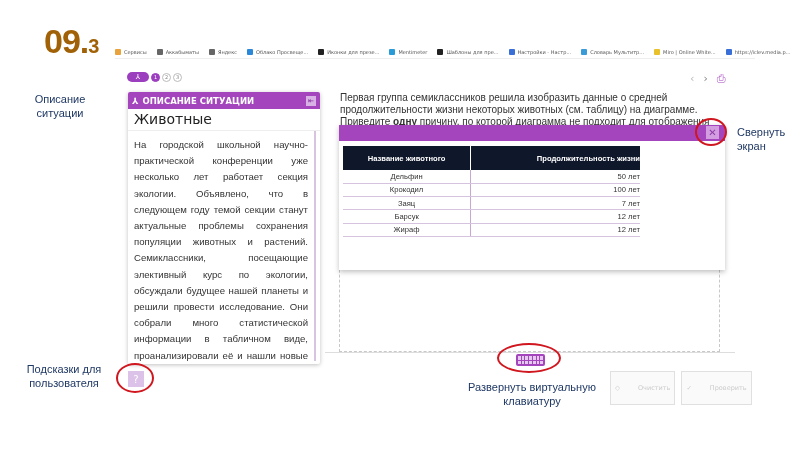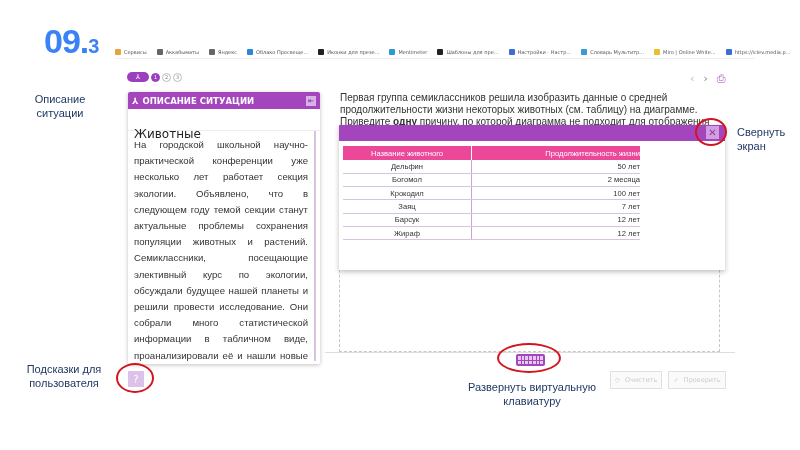--- a/index.html
+++ b/index.html
@@ -1,47 +1,47 @@
 <!DOCTYPE html>
 <html><head>
 <meta charset="utf-8">
 <style>
   * { box-sizing: border-box; margin: 0; padding: 0; }
   body { width: 800px; height: 450px; background: #ffffff; position: relative; overflow: hidden; font-family: "DejaVu Sans", sans-serif; }
-  .slide-num { position: absolute; left: 44px; top: 22px; color: #3b82f6; font-family: "Liberation Sans", sans-serif; font-weight: bold; font-size: 34px; letter-spacing: -1px; }
+  .slide-num { position: absolute; left: 44px; top: 22px; color: #a16207; font-family: "Liberation Sans", sans-serif; font-weight: bold; font-size: 34px; letter-spacing: -1px; }
   .slide-num small { font-size: 20px; }
   .bookmarks { position: absolute; left: 115px; top: 45px; width: 640px; height: 14px; display: flex; align-items: center; gap: 10px; font-size: 5px; color: #555; border-bottom: 1px solid #eee; }
   .bm { display: flex; align-items: center; gap: 3px; white-space: nowrap; }
   .bm-ico { width: 6px; height: 6px; border-radius: 1px; display: inline-block; }
   .annot { position: absolute; color: #1f3864; font-family: "Liberation Sans", sans-serif; font-size: 11px; text-align: center; line-height: 14px; }
   .steps { position: absolute; left: 127px; top: 72px; display: flex; gap: 2px; align-items: center; }
   .step-main { width: 22px; height: 10px; border-radius: 5px; background: #9c3fbf; color: #fff; font-size: 7px; display: flex; align-items: center; justify-content: center; }
   .step { width: 9px; height: 9px; border-radius: 50%; border: 1px solid #bbb; font-size: 5px; color: #888; display: flex; align-items: center; justify-content: center; }
   .step.active { background: #9c3fbf; border-color: #9c3fbf; color: #fff; }
   .panel { position: absolute; left: 128px; top: 92px; width: 192px; height: 272px; background: #fff; box-shadow: 0 1px 4px rgba(0,0,0,0.25); border-radius: 2px; overflow: hidden; }
   .panel-head { height: 17px; background: #a445bd; color: #fff; display: flex; align-items: center; padding: 0 4px; font-size: 8.5px; font-weight: bold; gap: 4px; }
   .panel-head .collapse { margin-left: auto; width: 10px; height: 10px; background: #d8b2e4; color: #8c3aa8; font-size: 7px; display: flex; align-items: center; justify-content: center; }
-  .panel-title { font-size: 12px; color: #222; padding: 18px 6px 0; height: 22px; border-bottom: 1px solid #eee; }
+  .panel-title { font-size: 14px; color: #222; padding: 2px 6px 0; height: 22px; border-bottom: 1px solid #eee; }
   .panel-body { padding: 6px 6px; font-size: 9.6px; line-height: 16.2px; color: #333; text-align: justify; border-right: 2px solid #d8c4e0; margin-right: 4px; height: 230px; overflow: hidden; font-family: "Liberation Sans", sans-serif; }
   .nav { position: absolute; left: 690px; top: 72px; display: flex; gap: 9px; font-size: 11px; color: #bbb; align-items: center; }
   .nav .print { color: #a445bd; font-size: 11px; }
   .question { position: absolute; left: 340px; top: 92px; width: 384px; font-size: 10px; line-height: 12px; color: #333; font-family: Liberation Sans, sans-serif; }
   .work { position: absolute; left: 339px; top: 126px; width: 381px; height: 226px; border: 1px dashed #c8c8c8; }
   .modal { position: absolute; left: 339px; top: 125px; width: 386px; height: 145px; background: #fff; box-shadow: 0 2px 5px rgba(0,0,0,0.25); }
   .modal-head { height: 16px; background: #a445bd; position: relative; }
   .modal-close { position: absolute; right: 6px; top: 1px; width: 13px; height: 13px; background: #d39ee0; color: #8c3aa8; font-size: 10px; display: flex; align-items: center; justify-content: center; }
   table { position: absolute; left: 4px; top: 21px; width: 297px; border-collapse: collapse; font-size: 7.6px; color: #333; font-family: "Liberation Sans", sans-serif; }
-  th { background: #ec4899; color: #fff; font-weight: normal; height: 14px; border-right: 1px solid #fff; }
+  th { background: #0f172a; color: #fff; font-weight: bold; height: 24px; border-right: 1px solid #fff; }
   td { text-align: center; height: 13.3px; border-bottom: 1px solid #d6c3df; border-right: 1px solid #c6a9d3; }
   td:last-child, th:last-child { border-right: none; text-align: right; }
   .hr { position: absolute; left: 325px; top: 352px; width: 410px; height: 1px; background: #ddd; }
   .keyboard { position: absolute; left: 516px; top: 354px; width: 29px; height: 12px; background: #a445bd; border-radius: 2px; display: grid; grid-template-columns: repeat(7,1fr); gap: 1px; padding: 2px; }
   .keyboard i { background: #e5c9ee; display: block; }
   .btns { position: absolute; left: 610px; top: 371px; display: flex; gap: 6px; }
-  .btn { height: 14px; border: 1px solid #e0e0e0; color: #ccc; font-size: 6.5px; display: flex; align-items: center; padding: 8px 4px; gap: 5px; background: #fafafa; }
+  .btn { height: 14px; border: 1px solid #e0e0e0; color: #ccc; font-size: 6.5px; display: flex; align-items: center; padding: 16px 4px; gap: 18px; background: #fafafa; }
   .hint { position: absolute; left: 128px; top: 371px; width: 16px; height: 16px; background: #dcc1e8; color: #fff; font-size: 10px; display: flex; align-items: center; justify-content: center; }
   .ring { position: absolute; border: 2px solid #d0161e; border-radius: 50%; }
 </style>
 </head>
 <body>
 
 <div class="slide-num"><span>09.</span><small>3</small></div>
 
 <div class="bookmarks" id="bm">
     <span class="bm">
@@ -134,24 +134,20 @@
       <th>Название животного</th>
       <th>Продолжительность жизни</th>
     </tr>
       </thead>
     <tbody id="tbody">
         <tr>
           <td>Дельфин</td>
           <td>50 лет</td>
         </tr>
         <tr>
-          <td>Богомол</td>
-          <td>2 месяца</td>
-        </tr>
-        <tr>
           <td>Крокодил</td>
           <td>100 лет</td>
         </tr>
         <tr>
           <td>Заяц</td>
           <td>7 лет</td>
         </tr>
         <tr>
           <td>Барсук</td>
           <td>12 лет</td>

